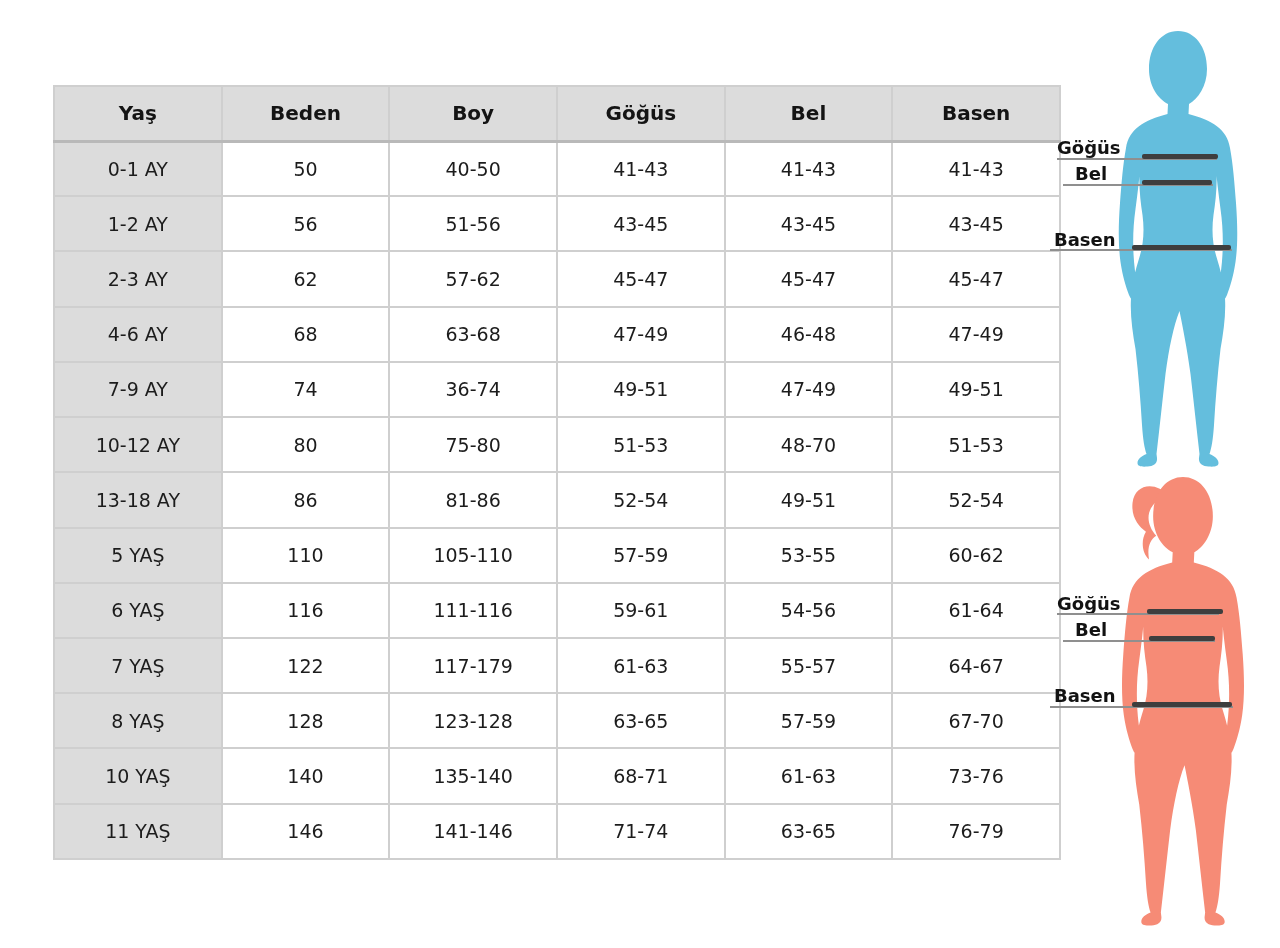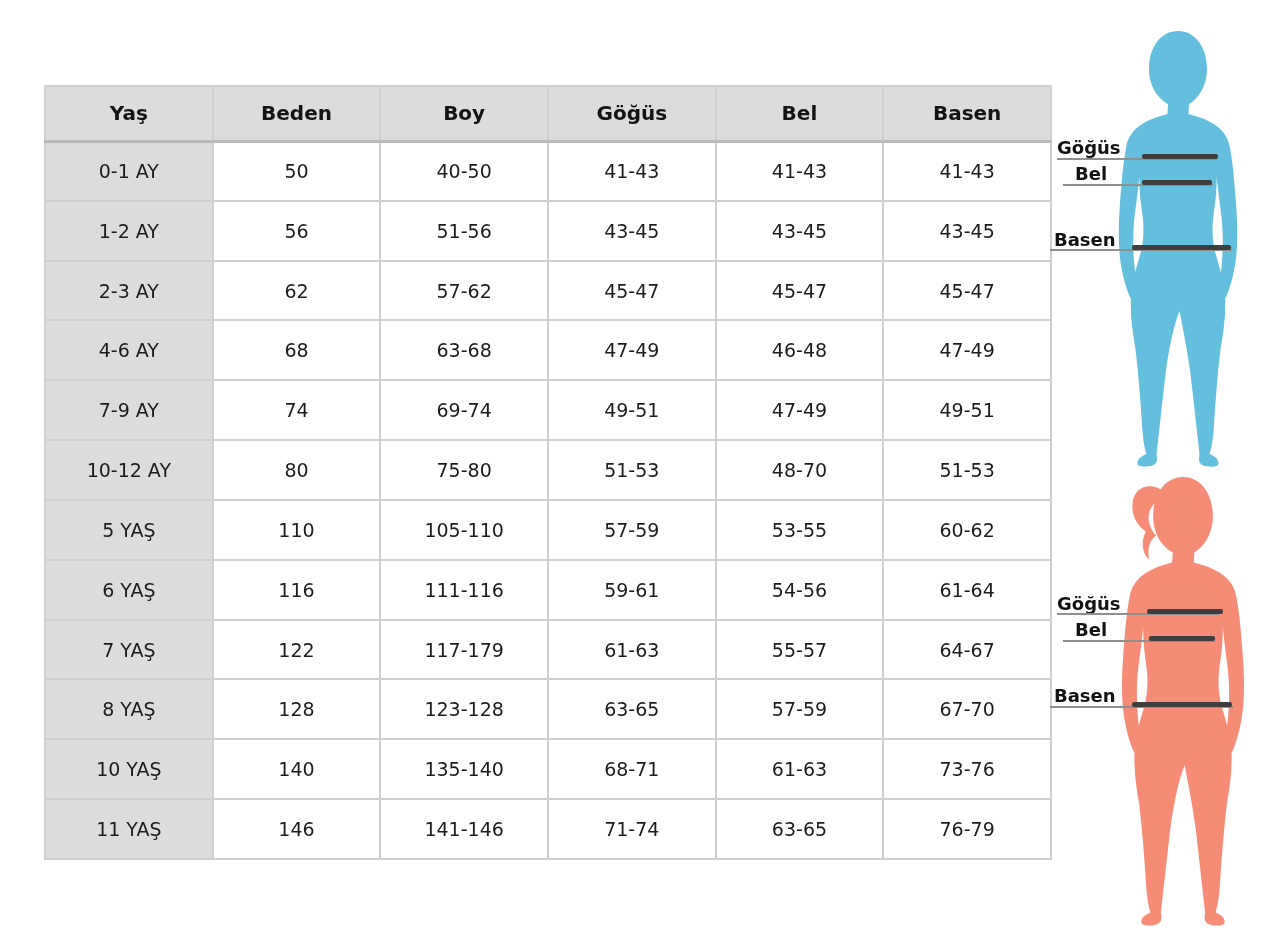--- a/index.html
+++ b/index.html
@@ -10,21 +10,21 @@
     position: relative;
     width: 1280px;
     height: 948px;
     background: #ffffff;
     overflow: hidden;
   }
 
   
   table.size-table {
     position: absolute;
-    left: 44px;
+    left: 53px;
     top: 85px;
     width: 1008px;
     height: 775px;
     border-collapse: collapse;
     table-layout: fixed;
     border: 2px solid #b3b3b3;
   }
   table.size-table th,
   table.size-table td {
     text-align: center;
@@ -124,32 +124,40 @@
           <td class="age-cell">4-6 AY</td>
           <td>68</td>
           <td>63-68</td>
           <td>47-49</td>
           <td>46-48</td>
           <td>47-49</td>
         </tr>
         <tr>
           <td class="age-cell">7-9 AY</td>
           <td>74</td>
-          <td>69-74</td>
+          <td>36-74</td>
           <td>49-51</td>
           <td>47-49</td>
           <td>49-51</td>
         </tr>
         <tr>
           <td class="age-cell">10-12 AY</td>
           <td>80</td>
           <td>75-80</td>
           <td>51-53</td>
           <td>48-70</td>
           <td>51-53</td>
+        </tr>
+        <tr>
+          <td class="age-cell">13-18 AY</td>
+          <td>86</td>
+          <td>81-86</td>
+          <td>52-54</td>
+          <td>49-51</td>
+          <td>52-54</td>
         </tr>
         <tr>
           <td class="age-cell">5 YAŞ</td>
           <td>110</td>
           <td>105-110</td>
           <td>57-59</td>
           <td>53-55</td>
           <td>60-62</td>
         </tr>
         <tr>

